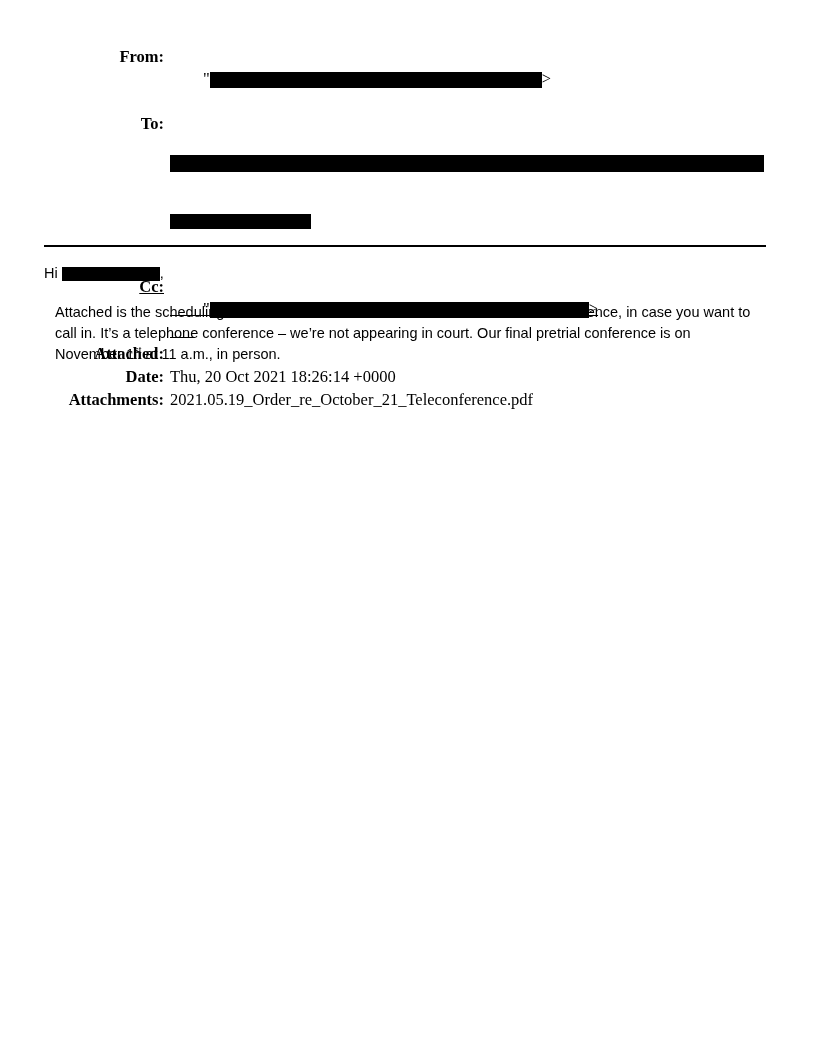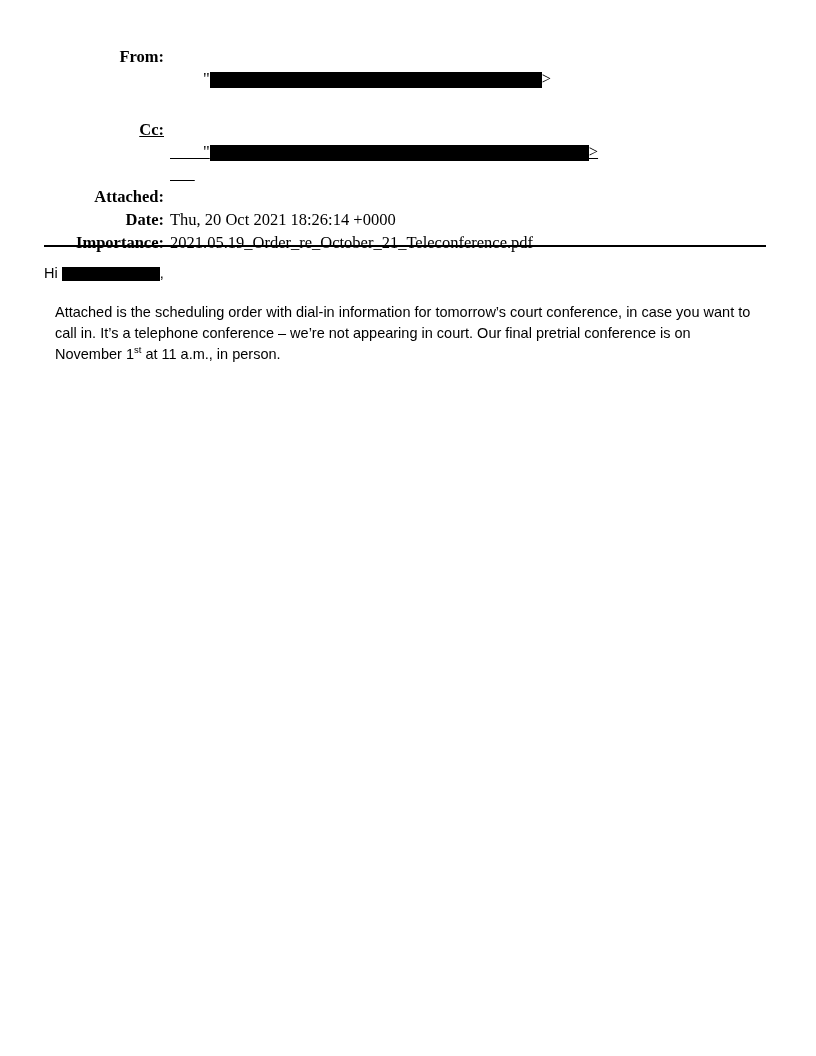--- a/index.html
+++ b/index.html
@@ -132,40 +132,47 @@
 
   <div class="header">
 
     <div class="hrow">
       <div class="hlabel">From:</div>
       <div class="hvalue">
         <span>"</span><span class="redact" style="width:332px;height:16px;"></span><span>&gt;</span>
       </div>
     </div>
 
+    <div class="hrow">
+      <div class="hlabel">To:</div>
+      <div class="hvalue to-wrap">
+        <span class="to-bar1"></span>
+        <span class="to-bar2"></span>
+      </div>
+    </div>
 
     <div class="hrow" style="margin-top:7px;text-decoration:underline;">
       <div class="hlabel">Cc:</div>
       <div class="hvalue">
         <span>"</span><span class="redact" style="width:379px;height:16px;"></span><span>&gt;</span>
       </div>
     </div>
 
     <div class="hrow">
       <div class="hlabel">Attached:</div>
     </div>
 
     <div class="hrow">
       <div class="hlabel">Date:</div>
       <div class="hvalue">Thu, 20 Oct 2021 18:26:14 +0000</div>
     </div>
 
 
     <div class="hrow">
-      <div class="hlabel">Importance:</div>
+      <div class="hlabel">Attachments:</div>
       <div class="hvalue">2021.05.19_Order_re_October_21_Teleconference.pdf</div>
     </div>
 
   </div>
 
   <div class="divider"></div>
 
   <div class="body-text">
     <div class="greeting">
       <span class="gword">Hi</span>

